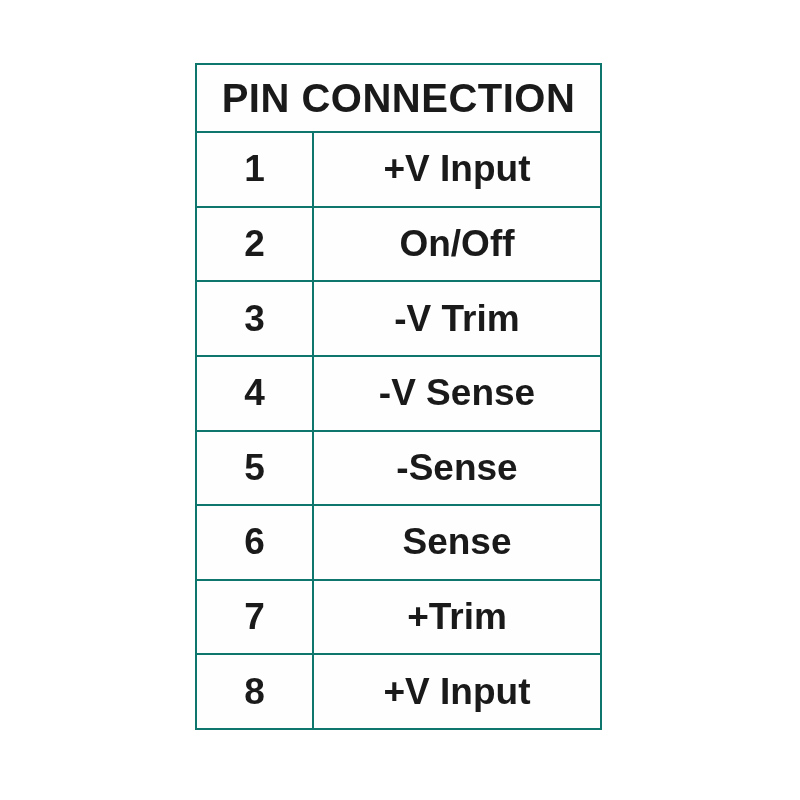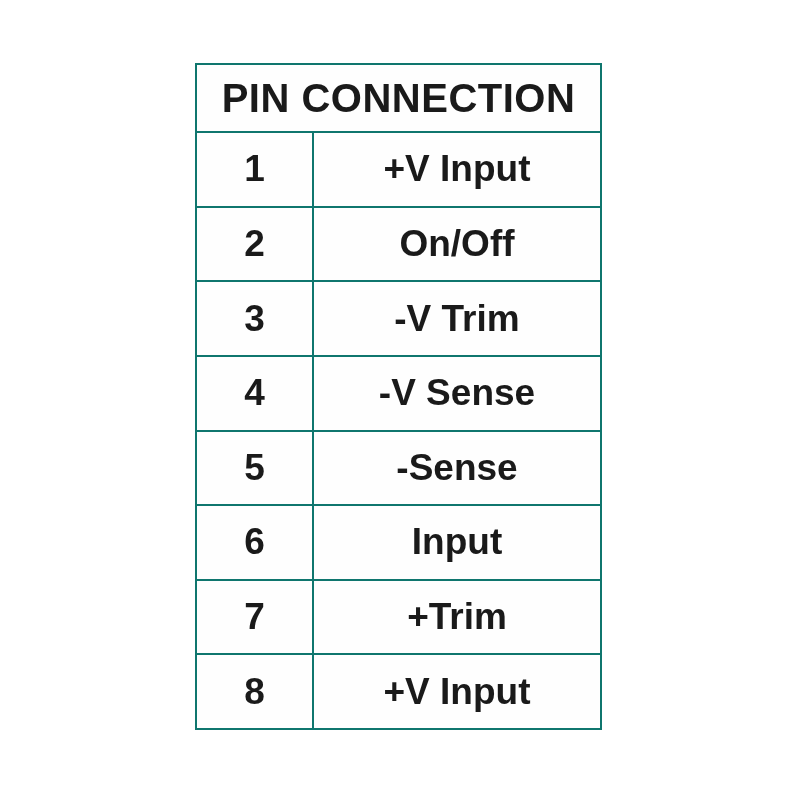--- a/index.html
+++ b/index.html
@@ -91,21 +91,21 @@
         <tr class="data-row">
           <td class="cell-pin">4</td>
           <td class="cell-function">-V Sense</td>
         </tr>
         <tr class="data-row">
           <td class="cell-pin">5</td>
           <td class="cell-function">-Sense</td>
         </tr>
         <tr class="data-row">
           <td class="cell-pin">6</td>
-          <td class="cell-function">Input</td>
+          <td class="cell-function">Sense</td>
         </tr>
         <tr class="data-row">
           <td class="cell-pin">7</td>
           <td class="cell-function">+Trim</td>
         </tr>
         <tr class="data-row">
           <td class="cell-pin">8</td>
           <td class="cell-function">+V Input</td>
         </tr>
       </tbody>

